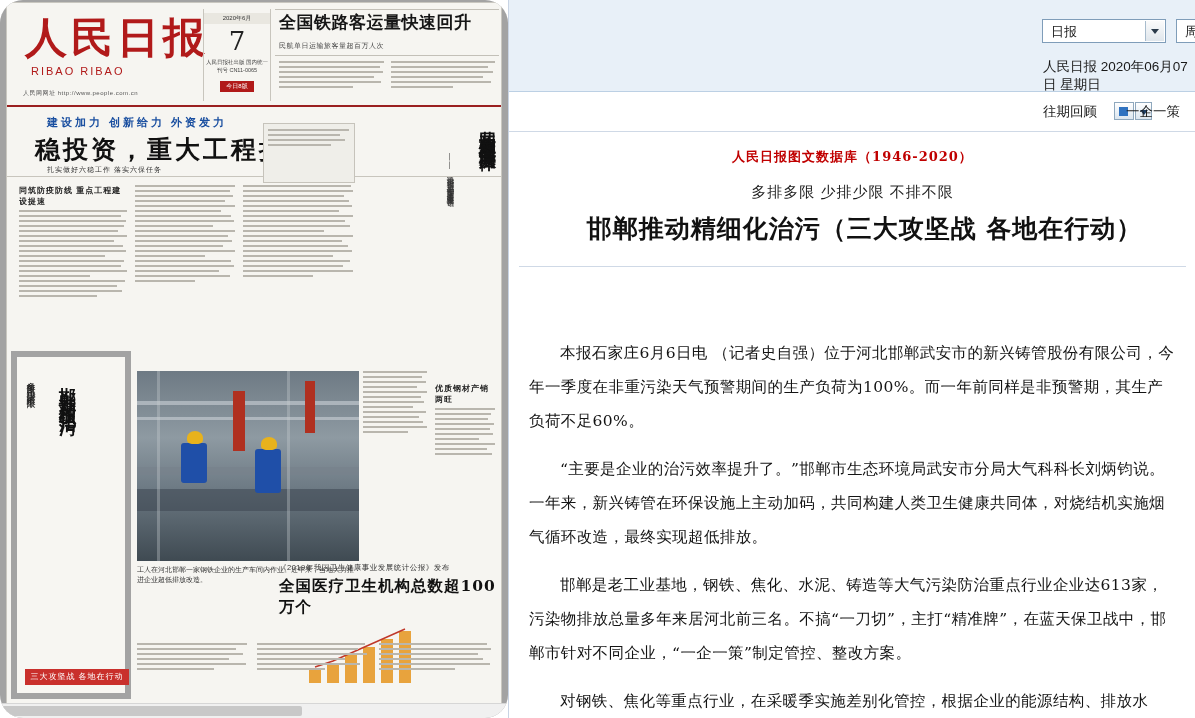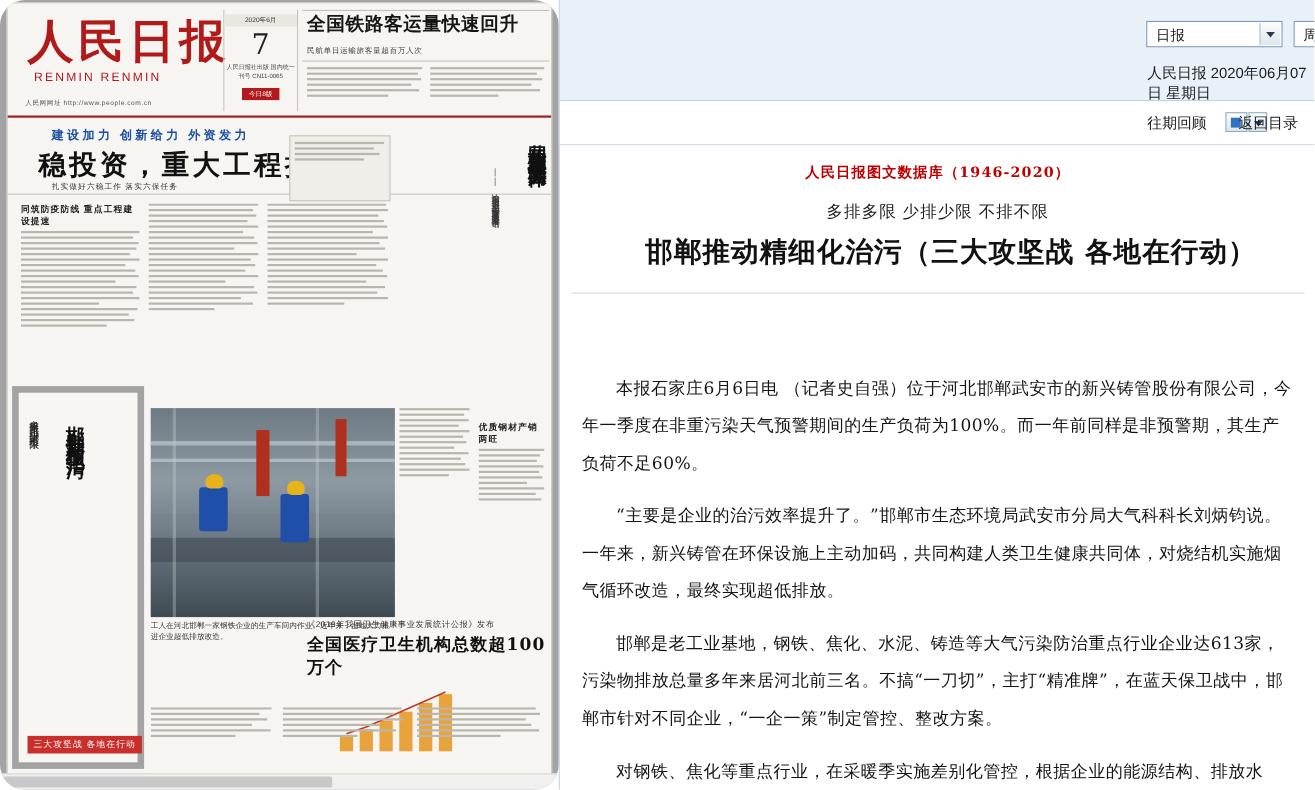--- a/index.html
+++ b/index.html
@@ -498,21 +498,21 @@
 </head>
 <body>
 
 <div id="page">
 
   <div id="left-pane">
     <div id="paper">
 
       <div id="masthead">
         <div id="mast-title">人民日报</div>
-        <div id="mast-pinyin">RENMIN RENMIN</div>
+        <div id="mast-pinyin">RIBAO RIBAO</div>
         <div id="mast-site">人民网网址 http://www.people.com.cn</div>
         <div id="mast-datebox">
           <div id="mast-date-top">2020年6月</div>
           <div id="mast-day">7</div>
           <div id="mast-sub">人民日报社出版
 国内统一刊号
 CN11-0065</div>
           <div id="mast-weekday">今日8版</div>
         </div>
         <div class="mast-rule" style="top:6px;"></div>
@@ -730,21 +730,21 @@
       <span>周报</span>
       
     </div>
 
     <div id="date-line">人民日报 2020年06月07日 星期日</div>
 
     <div id="subbar"></div>
     <div id="history-link">往期回顾</div>
     <div id="history-btn"></div>
     <div id="history-caret"></div>
-    <div id="back-catalog">返回目录</div>
+    <div id="back-catalog">一企一策</div>
 
     <div id="db-title">人民日报图文数据库（1946-2020）</div>
     <div id="kicker">多排多限 少排少限 不排不限</div>
     <div id="headline">邯郸推动精细化治污（三大攻坚战 各地在行动）</div>
     <div id="headline-rule"></div>
 
     <div id="article">
       <p>本报石家庄6月6日电 （记者史自强）位于河北邯郸武安市的新兴铸管股份有限公司，今年一季度在非重污染天气预警期间的生产负荷为100%。而一年前同样是非预警期，其生产负荷不足60%。</p>
       <p>“主要是企业的治污效率提升了。”邯郸市生态环境局武安市分局大气科科长刘炳钧说。一年来，新兴铸管在环保设施上主动加码，共同构建人类卫生健康共同体，对烧结机实施烟气循环改造，最终实现超低排放。</p>
       <p>邯郸是老工业基地，钢铁、焦化、水泥、铸造等大气污染防治重点行业企业达613家，污染物排放总量多年来居河北前三名。不搞“一刀切”，主打“精准牌”，在蓝天保卫战中，邯郸市针对不同企业，“一企一策”制定管控、整改方案。</p>

